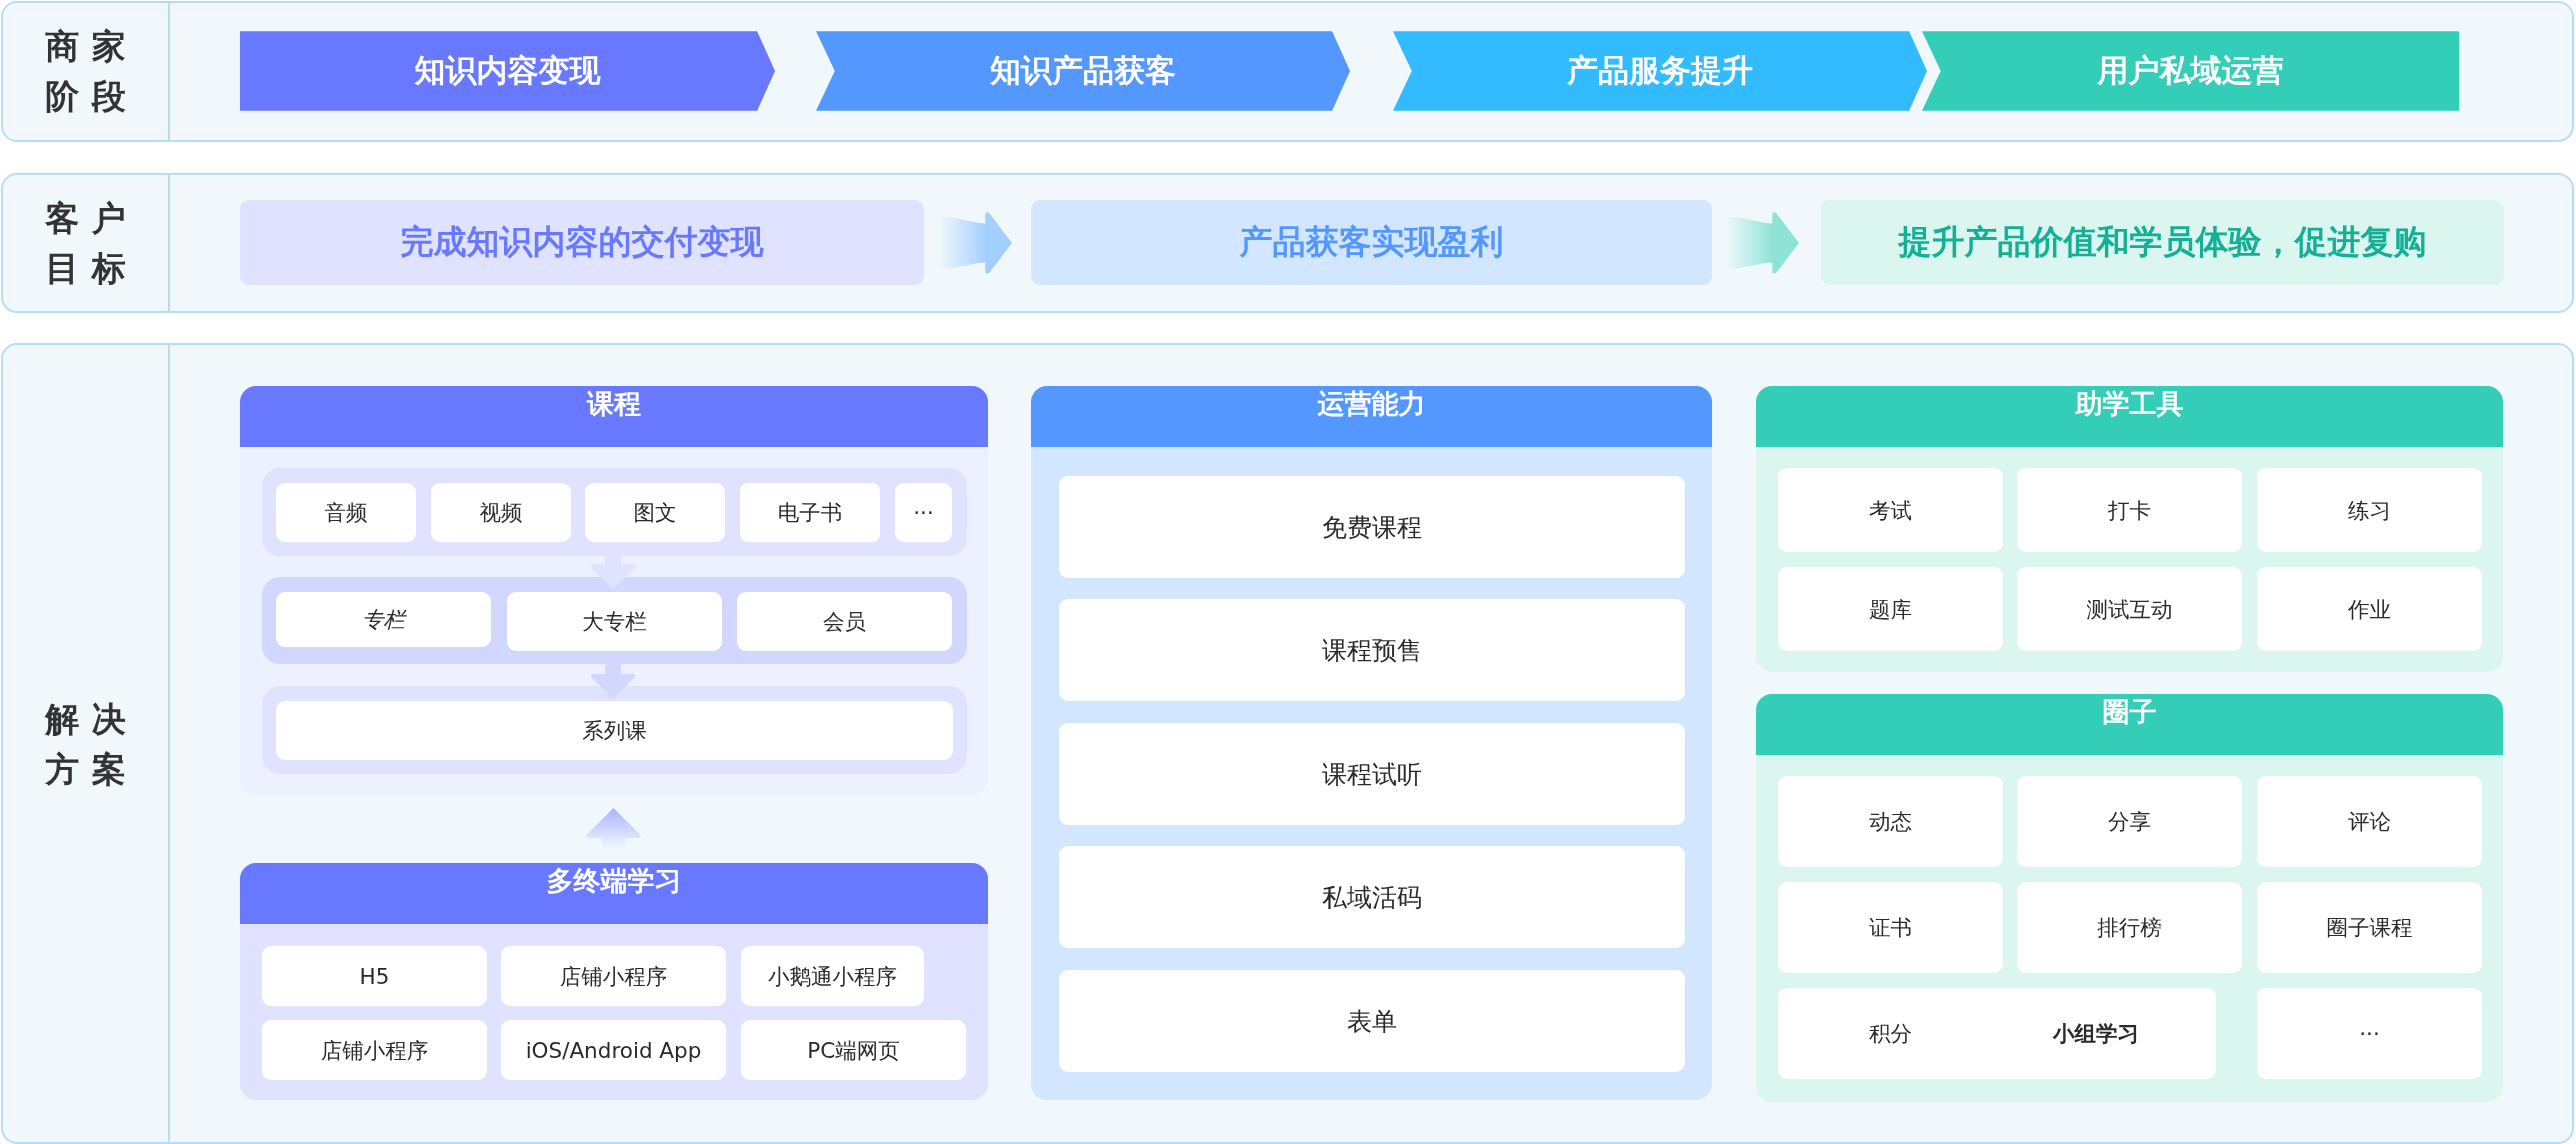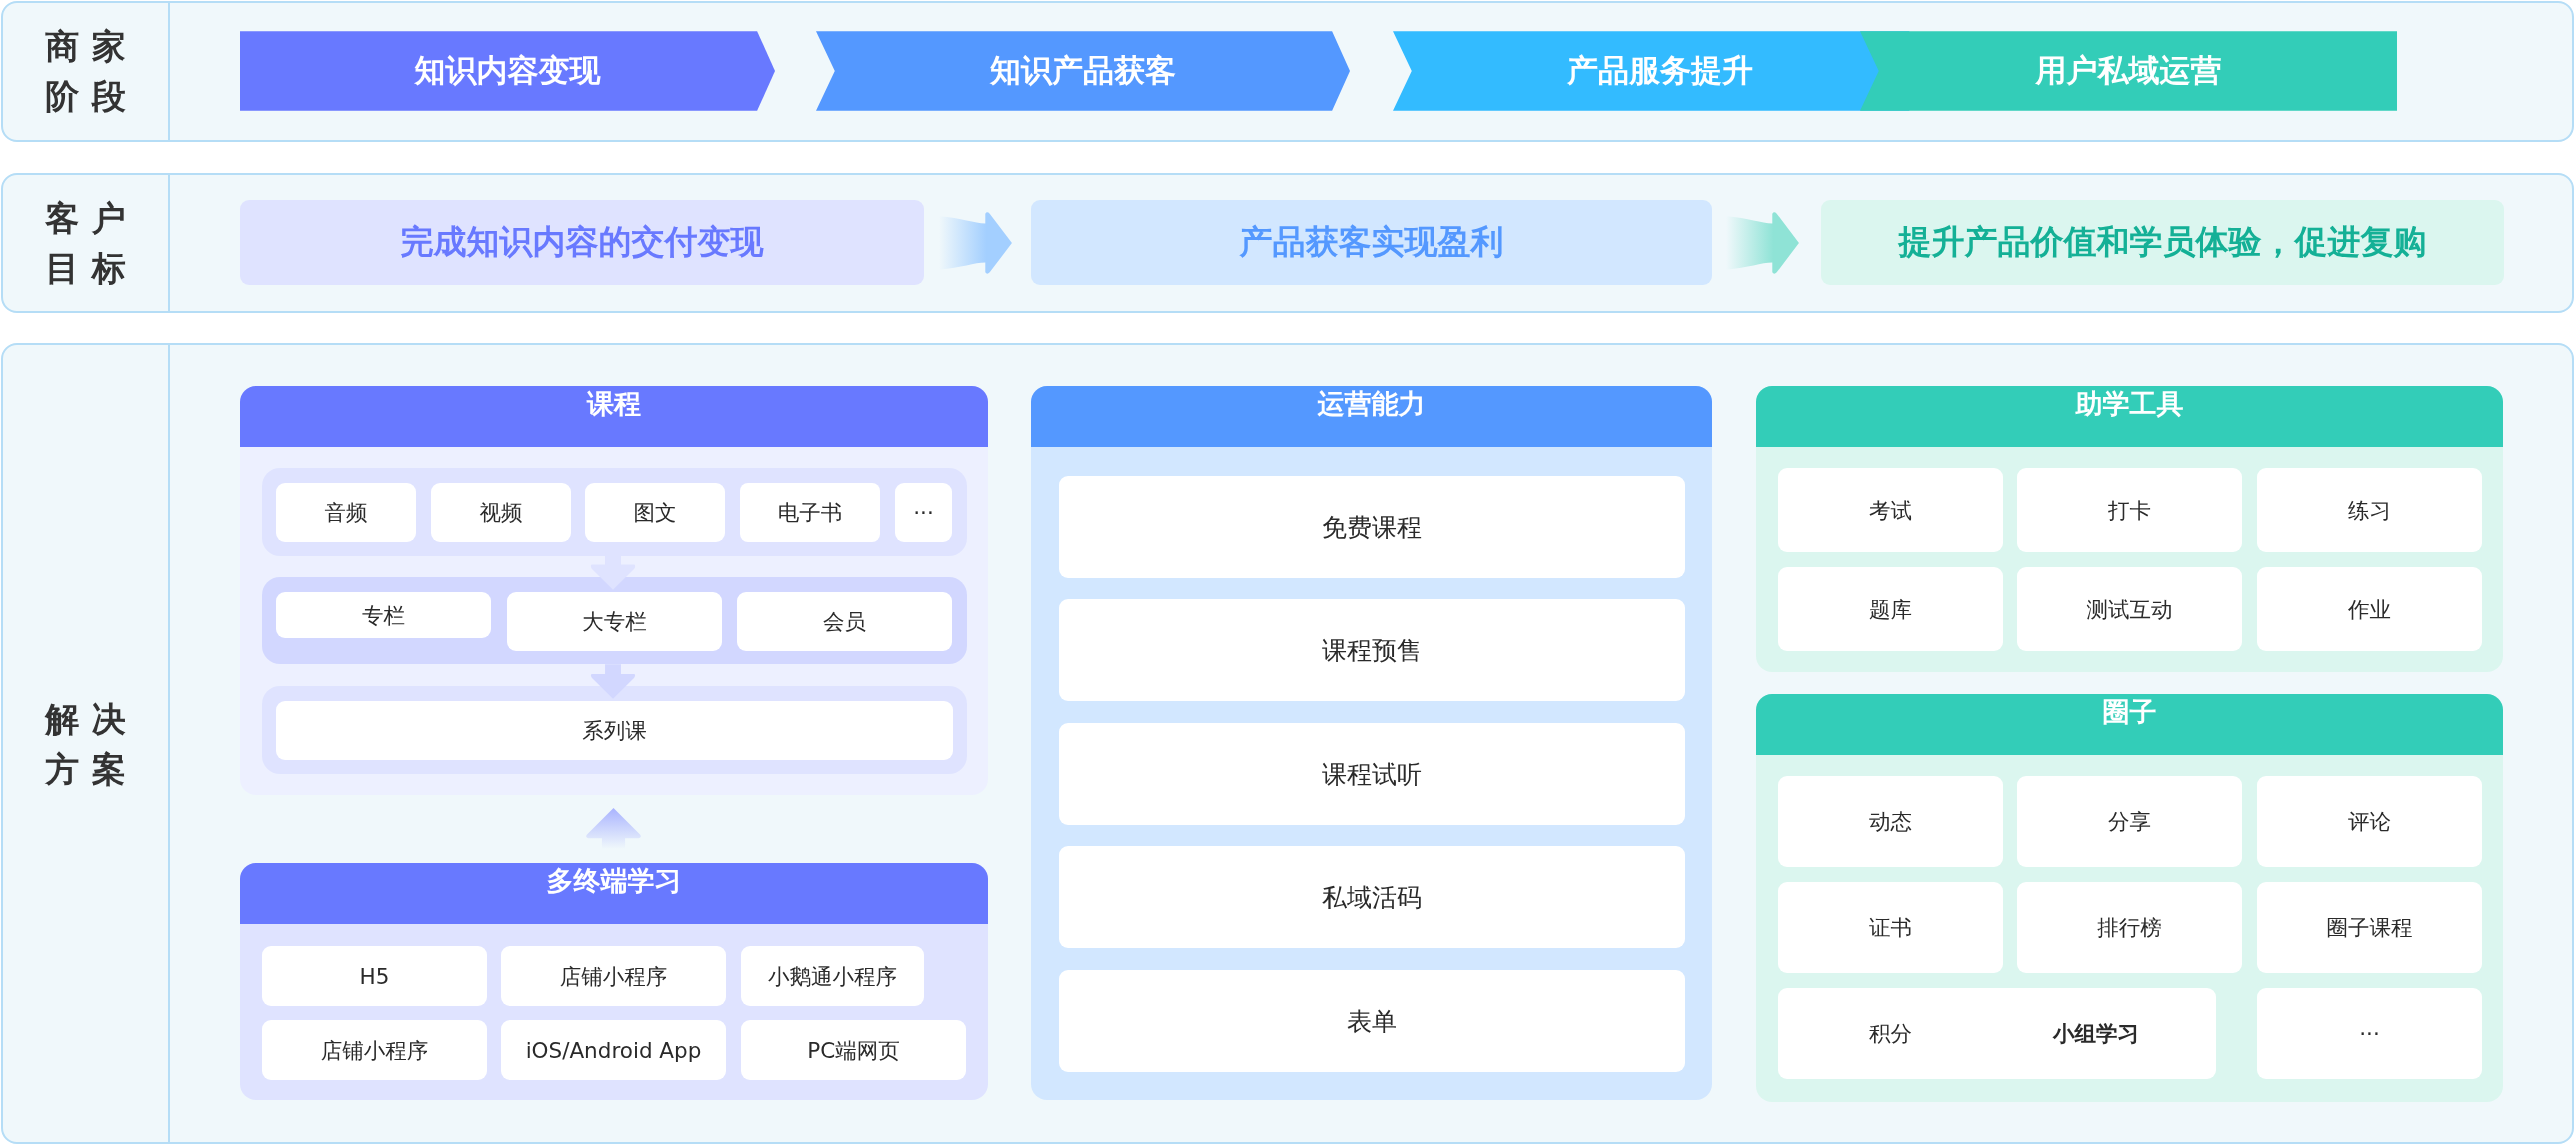--- a/index.html
+++ b/index.html
@@ -44,21 +44,21 @@
       <polygon points="0,0 577,0 597,44.5 577,89 0,89 21,44.5" fill="#5498FF"></polygon>
     </svg>
   <span>知识产品获客</span>
 </div>
 <div class="stage" style="left:1393px; width:534px;">
   <svg width="534" height="80" viewBox="0 0 597 89">
       <polygon points="0,0 577,0 597,44.5 577,89 0,89 21,44.5" fill="#33BBFF"></polygon>
     </svg>
   <span>产品服务提升</span>
 </div>
-<div class="stage" style="left:1860px; width:537px;">
+<div class="stage" style="left:1922px; width:537px;">
   <svg width="537" height="80" viewBox="0 0 601 89">
       <polygon points="0,0 601,0 601,89 0,89 21,44.5" fill="#33CDB8"></polygon>
     </svg>
   <span>用户私域运营</span>
 </div>
 
 <div class="row" style="top:173px; height:140px;">
   <div class="row-label">
     <div class="lbl">客户
 目标</div>
@@ -132,21 +132,21 @@
       <path d="M17,0 L35,0 L35,14 L50,14 Q52,15 50,18 L26,42 L2,18 Q0,15 2,14 L17,14 Z" fill="#DFE3FF"></path>
     </svg>
 </div>
 
 <div class="group" style="left:262px; top:577px; width:705px; height:87px; background:#D2D7FF;"></div>
 <div class="abs" style="left:590px; top:555px;">
   <svg width="46" height="37" viewBox="0 0 52 41">
       <path d="M17,0 L35,0 L35,11 L50,11 Q52,12 50,15 L26,39 L2,15 Q0,12 2,11 L17,11 Z" fill="#DFE3FF"></path>
     </svg>
 </div>
-<div class="tile" style="left:276px; top:592px; width:215px; height:46px;">
+<div class="tile" style="left:276px; top:592px; width:215px; height:55px;font-style:italic;">
     <span>专栏</span>
   </div>
 <div class="tile" style="left:507px; top:592px; width:215px; height:59px;">
     <span>大专栏</span>
   </div>
 <div class="tile" style="left:737px; top:592px; width:215px; height:59px;">
     <span>会员</span>
   </div>
 
 <div class="group" style="left:262px; top:686px; width:705px; height:88px; background:#DFE3FF;"></div>

